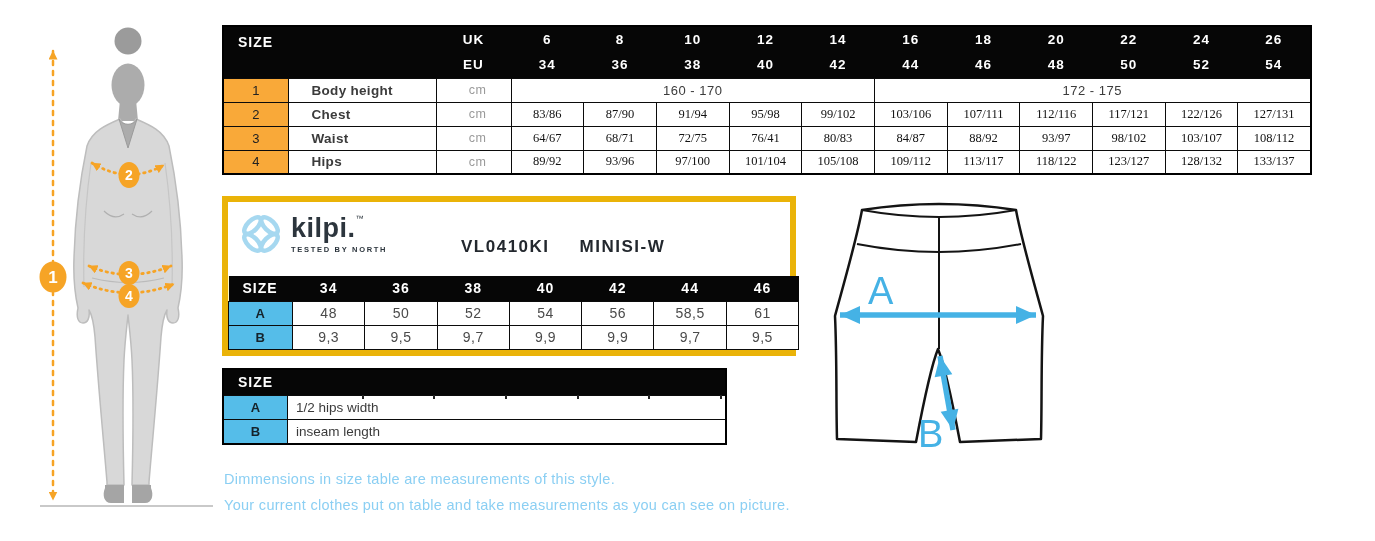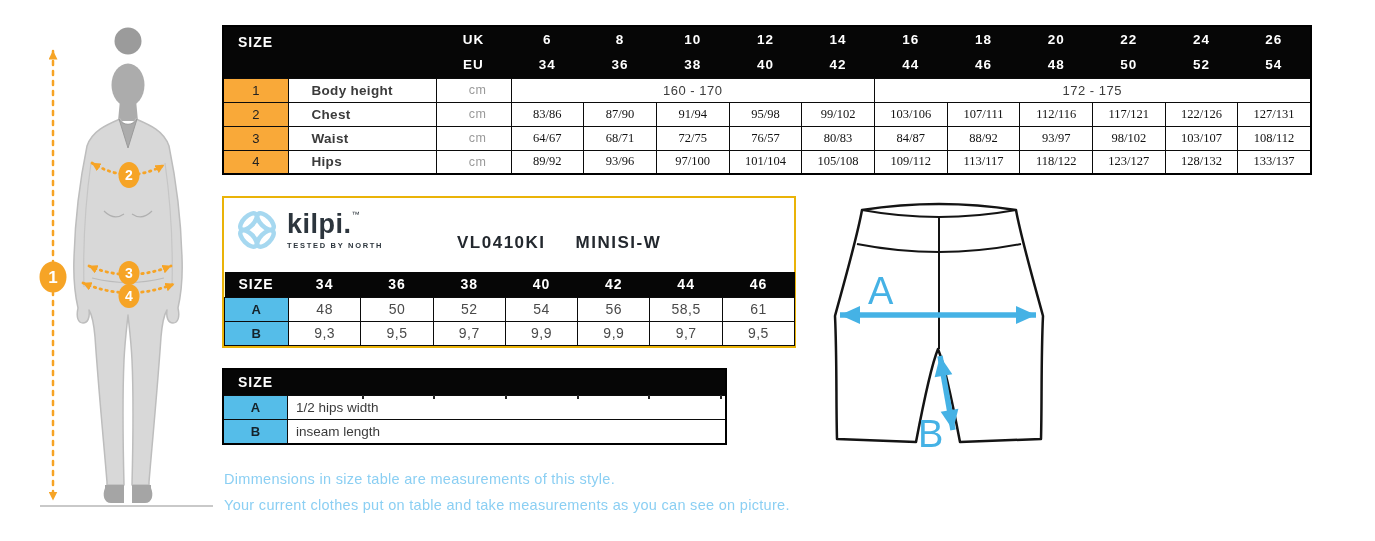--- a/index.html
+++ b/index.html
@@ -14,21 +14,21 @@
   .t-top th.h-size { text-align:left; padding-left:14px; vertical-align:top; padding-top:7px; font-size:14px; }
   .t-top td { border:1.5px solid #0b0b0b; height:24px; text-align:center; vertical-align:middle; background:#fff; }
   .c-num   { background:#F9A939 !important; font-size:13px; color:#222; }
   .c-label { text-align:left !important; padding-left:23px; font-size:13.5px; font-weight:700;
              color:#3b3b3b; letter-spacing:0.3px; }
   .c-unit  { color:#9a9a9a; font-size:12.5px; letter-spacing:0.5px;padding-left:8px; }
   .c-val   { font-family:"Liberation Serif", serif; font-size:12.5px; color:#111;margin-top:48px; }
   .c-val.sans { font-family:"Liberation Sans", sans-serif; color:#3b3b3b; font-size:13px; letter-spacing:0.5px; }
 
   
-  .mid { position:absolute; left:222px; top:196px; width:574px; border:2px solid #eab308; background:#fef9c3; }
+  .mid { position:absolute; left:222px; top:196px; width:574px; border:6px solid #eab308; background:#fef9c3; }
   .logo-row { height:74px; position:relative; background:#fff; }
   .brand { position:absolute; left:10px; top:9px; display:flex; align-items:center; gap:7px; }
   .brand-text { display:flex; flex-direction:column; }
   .brand-name { font-size:27px; font-weight:700; color:#2C353D; line-height:1; letter-spacing:0.5px; }
   .tm { font-size:8px; vertical-align:top; font-weight:400; }
   .brand-tag { font-size:7.5px; letter-spacing:1.7px; color:#2C353D; text-transform:uppercase;
                margin-top:3px; font-weight:700; }
   .pcode { position:absolute; left:233px; top:50%; transform:translateY(-50%);
            font-size:17px; font-weight:700; letter-spacing:1.5px; color:#23282e; display:flex; gap:30px;margin-top:8px; }
   .t-mid { border-collapse:collapse; table-layout:fixed; width:570px; }
@@ -188,21 +188,21 @@
         <td class="c-val">122/126</td>
         <td class="c-val">127/131</td>
       </tr>
       <tr>
         <td class="c-num">3</td>
         <td class="c-label">Waist</td>
         <td class="c-unit">cm</td>
         <td class="c-val">64/67</td>
         <td class="c-val">68/71</td>
         <td class="c-val">72/75</td>
-        <td class="c-val">76/57</td>
+        <td class="c-val">76/41</td>
         <td class="c-val">80/83</td>
         <td class="c-val">84/87</td>
         <td class="c-val">88/92</td>
         <td class="c-val">93/97</td>
         <td class="c-val">98/102</td>
         <td class="c-val">103/107</td>
         <td class="c-val">108/112</td>
       </tr>
       <tr>
         <td class="c-num">4</td>

